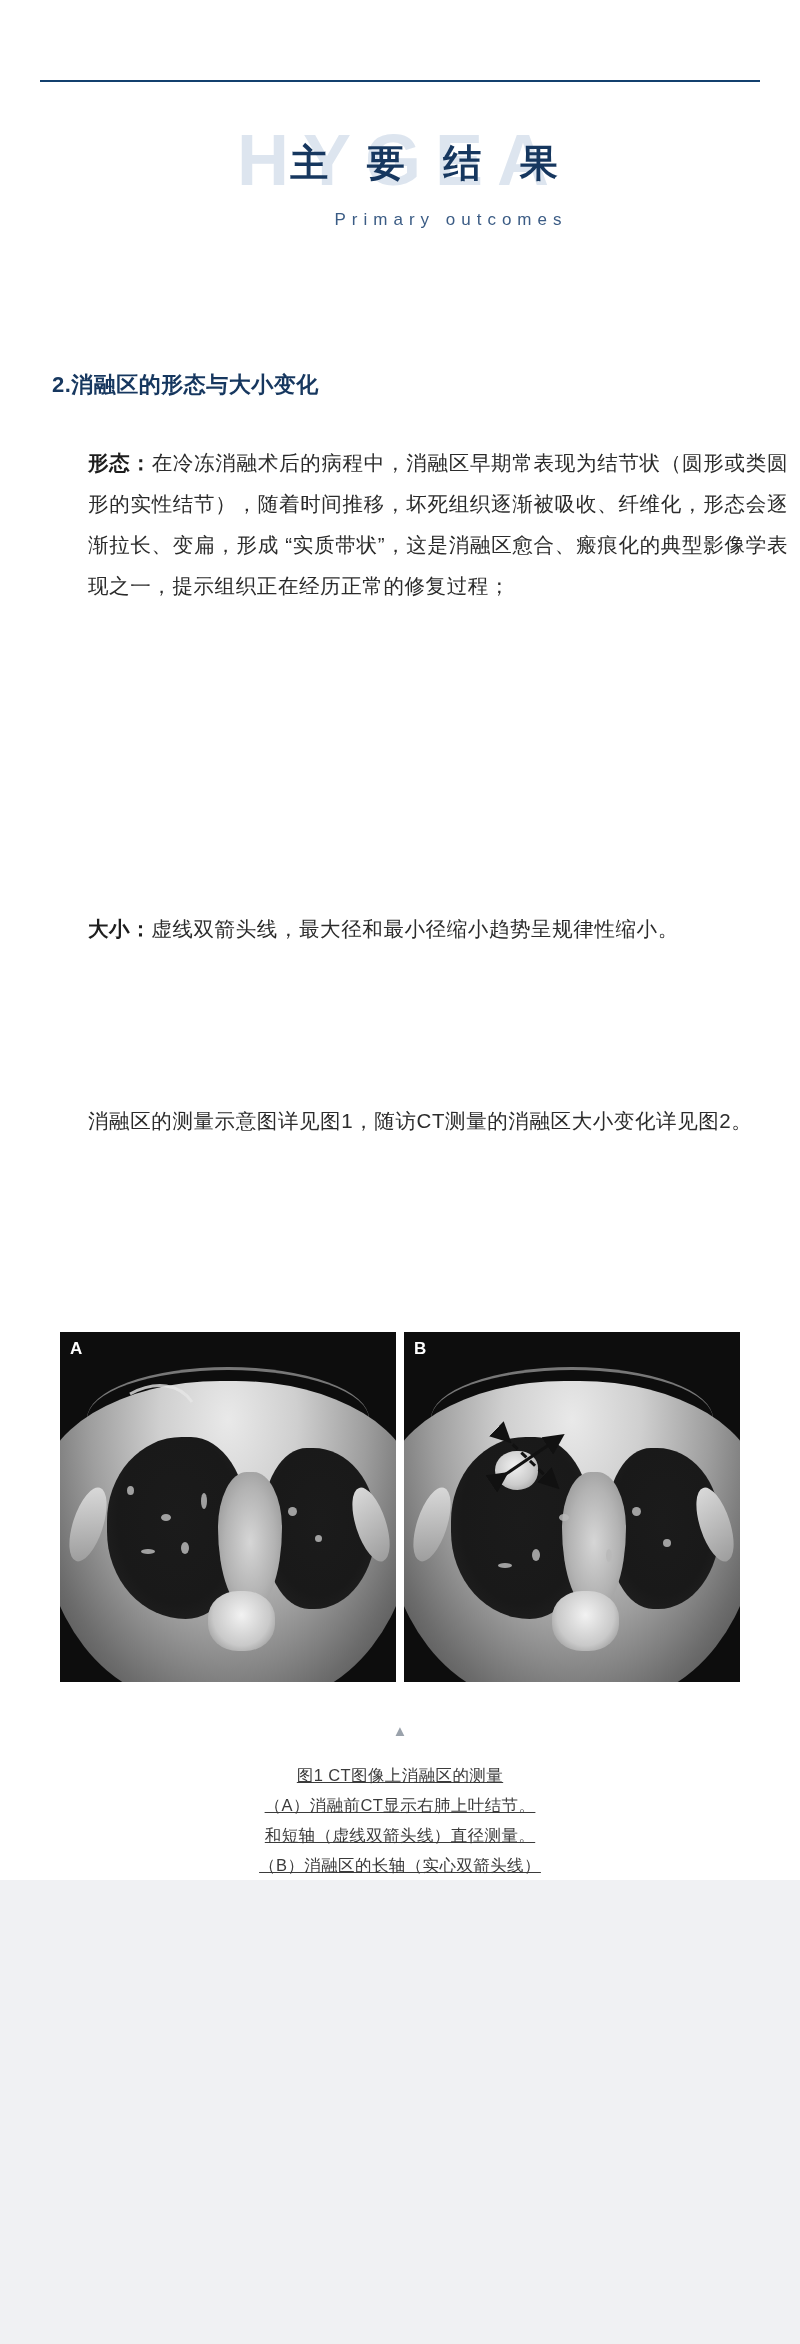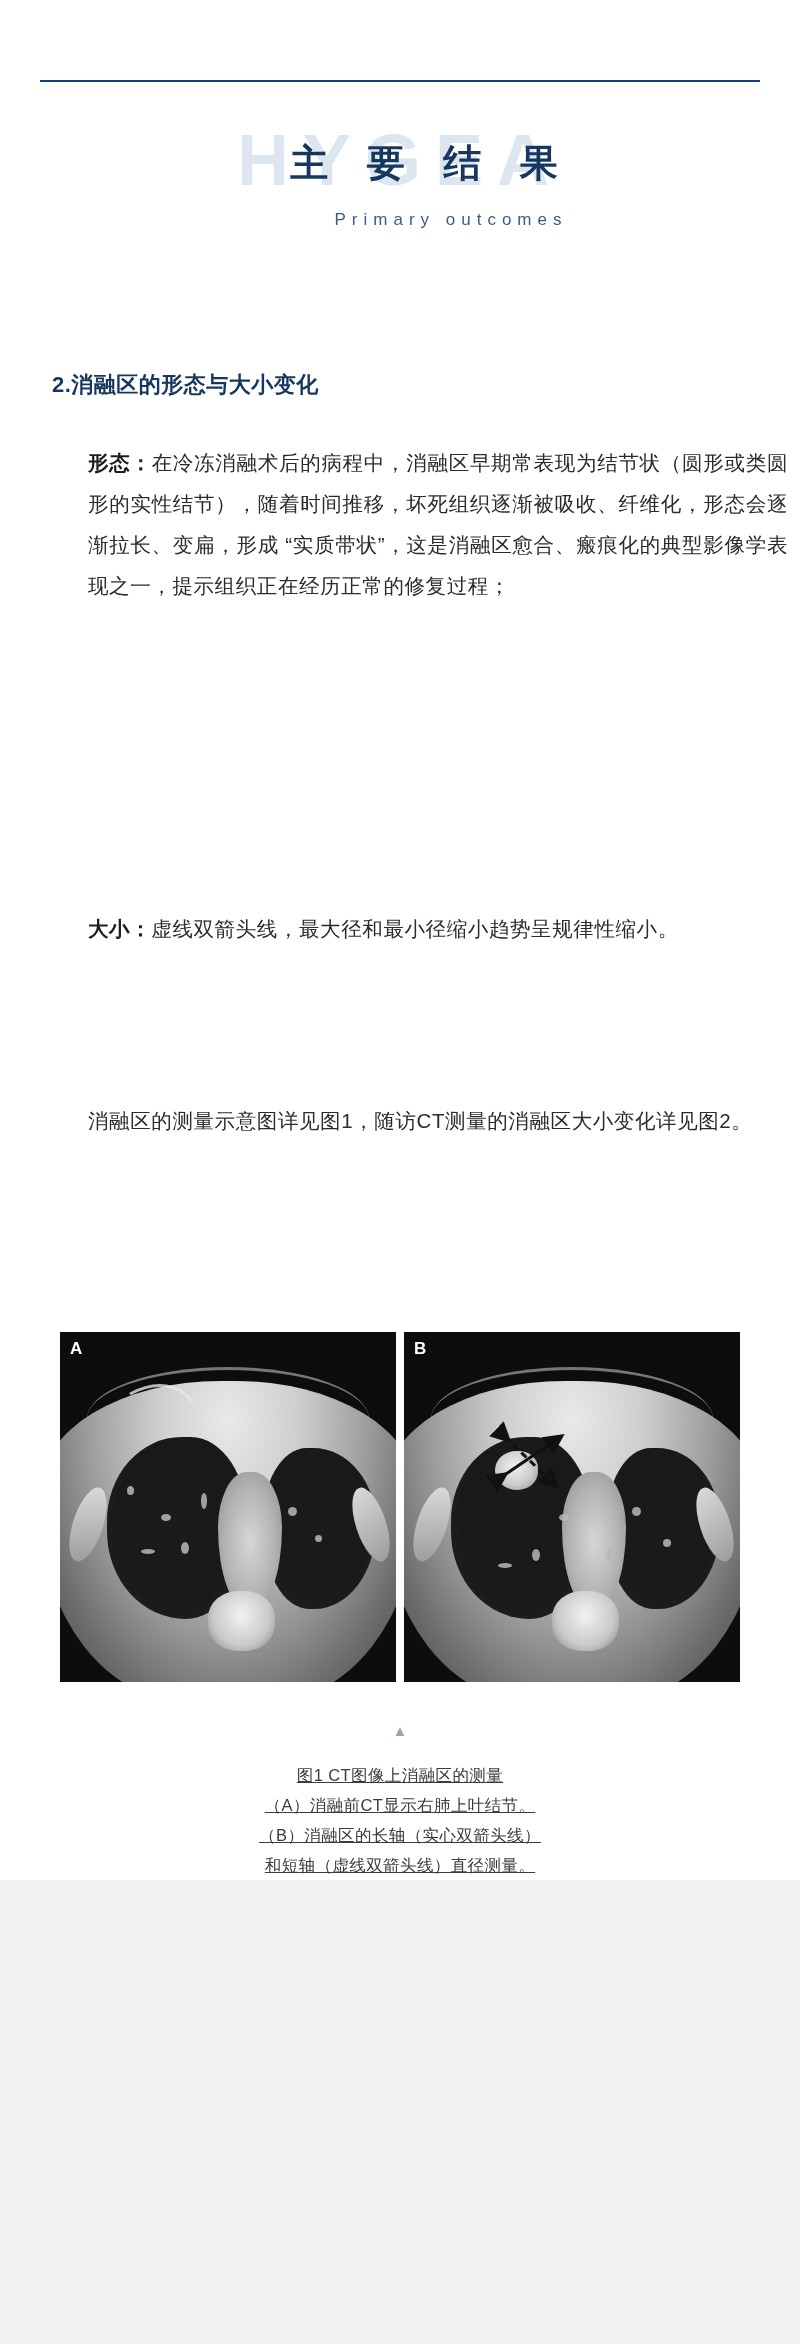--- a/index.html
+++ b/index.html
@@ -344,19 +344,19 @@
         <line x1="100" y1="104" x2="148" y2="150" stroke="#111111" stroke-width="3" stroke-dasharray="7,5" marker-start="url(#ah-dash)" marker-end="url(#ah-dash)"></line>
       </svg>
     </div>
   </div>
 
   <div class="caret">▲</div>
 
   <div class="caption">
     <div>图1  CT图像上消融区的测量</div>
     <div>（A）消融前CT显示右肺上叶结节。</div>
+    <div>和短轴（虚线双箭头线）直径测量。</div>
     <div>（B）消融区的长轴（实心双箭头线）</div>
-    <div>和短轴（虚线双箭头线）直径测量。</div>
   </div>
 
   <div class="bottom-band"></div>
 
 </div>
 
 </body></html>

